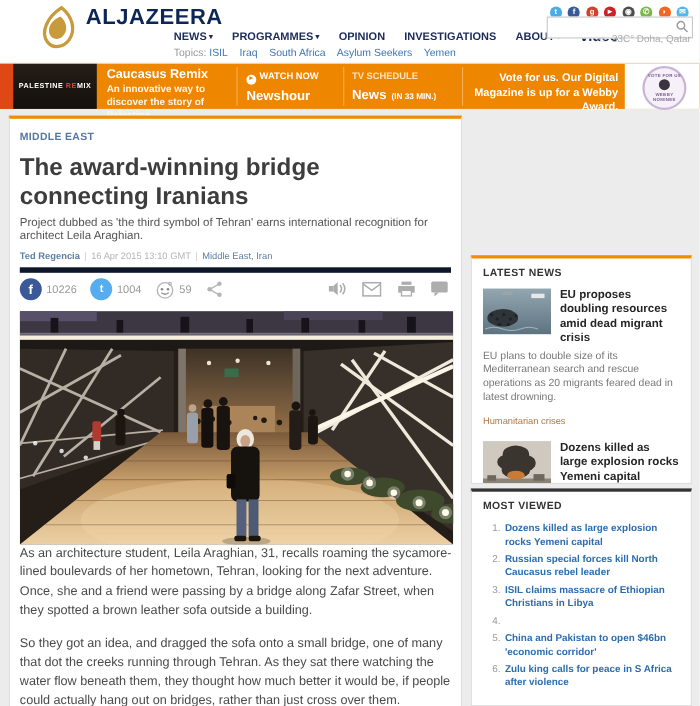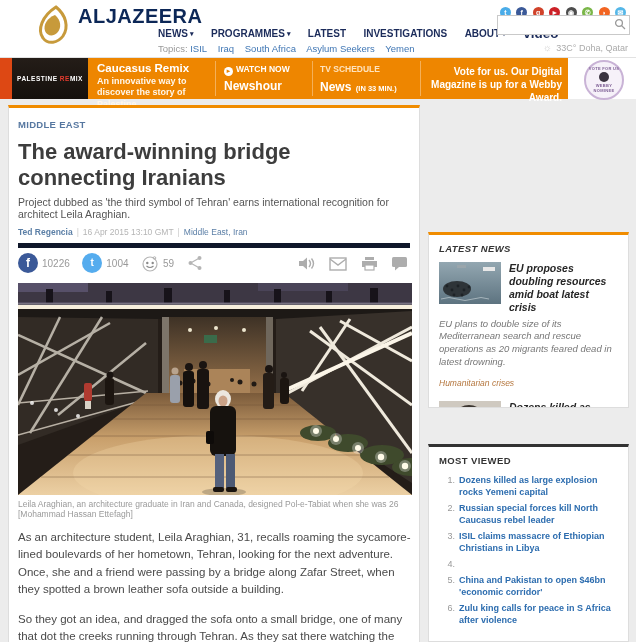--- a/index.html
+++ b/index.html
@@ -20,21 +20,21 @@
   .topics a{color:#3f76b4;margin-right:8px;}
   .social{position:absolute;right:10px;top:4px;}
   .si{display:inline-block;width:11px;height:11px;border-radius:50%;color:#fff;font-size:7px;font-weight:bold;
       text-align:center;line-height:11px;margin-left:1px;cursor:pointer;overflow:hidden;}
   .si-twitter{background:#4aace8}.si-facebook{background:#3b5998}.si-gplus{background:#d0422a}
   .si-youtube{background:#cc2127}.si-instagram{background:#4d4d4d}.si-phone{background:#7ab648}
   .si-rss{background:#f26522}.si-news{background:#55b7e8}
   .searchbox{position:absolute;left:497px;top:15px;width:131px;height:18px;background:#fff;border:1px solid #c9c9c9;}
   .searchbox input{position:absolute;left:3px;top:1px;width:106px;height:14px;border:0;outline:none;font-size:10px;}
   .search-ic{position:absolute;right:3px;top:2px;}
-  .weather{position:absolute;right:8px;top:42px;font-size:9px;color:#aaa;}
+  .weather{position:absolute;right:8px;top:30px;font-size:9px;color:#aaa;}
   .weather .sun{color:#ccc;font-size:10px;margin-right:2px;}
 
   
   .banner{position:absolute;top:58px;left:0;width:636px;height:41px;background:#ee8600;}
   .banner-red{position:absolute;left:0;top:0;width:12px;height:41px;background:#dd4814;}
   .pr-thumb{position:absolute;left:12px;top:0;width:76px;height:41px;background:linear-gradient(#241d18,#15100c);
             display:flex;align-items:center;justify-content:center;cursor:pointer;}
   .pr-thumb span{font-size:6.5px;font-weight:bold;letter-spacing:.5px;color:#fff;}
   .pr-thumb .red{color:#e23b2e;}
   .promo1{position:absolute;left:97px;top:4px;width:118px;}
@@ -75,21 +75,21 @@
   .sh-fb{background:#3b5998}.sh-tw{background:#55acee;font-size:10px}
   .sh-count{font-size:10px;color:#999;margin:0 8px 0 4px;vertical-align:middle;}
   .sh-right{position:absolute;right:2px;top:6px;}
   .sh-right svg{margin-left:9px;cursor:pointer;vertical-align:middle;}
   .figure{width:394px;height:212px;display:block;}
   .caption{font-size:8.5px;color:#9a9a9a;margin:4px 0 10px;}
   .para{font-size:11.5px;color:#4a4a4a;line-height:1.5;margin:0 0 13px;width:396px;}
 
   
   .latest{position:absolute;left:428px;top:232px;width:201px;box-sizing:border-box;background:#fff;
-          border:1px solid #ddd;border-top:3px solid #f08c00;padding:8px 10px;height:176px;overflow:hidden;font-style:italic;}
+          border:1px solid #ddd;border-top:3px solid #f08c00;padding:8px 10px;height:208px;overflow:hidden;}
   .box-head{font-size:9.5px;font-weight:bold;color:#333;letter-spacing:.4px;margin-bottom:8px;}
   .ln-item{overflow:hidden;margin-bottom:11px;cursor:pointer;}
   .ln-thumb{float:left;width:62px;height:42px;margin-right:8px;}
   .ln-title{display:block;font-size:10.5px;font-weight:bold;color:#262626;line-height:1.25;margin-bottom:3px;}
   .ln-desc{font-size:9.5px;color:#777;line-height:1.35;margin-bottom:3px;}
   .ln-tags{font-size:8.5px;color:#b5773f;line-height:1.3;}
   .mostviewed{position:absolute;left:428px;top:444px;width:201px;box-sizing:border-box;background:#fff;
               border:1px solid #ddd;border-top:3px solid #333;padding:8px 10px;height:198px;overflow:hidden;}
   .mv-item{display:flex;margin-bottom:4px;}
   .mv-num{width:16px;flex:0 0 16px;font-size:9px;color:#999;text-align:right;padding-right:4px;line-height:12px;}
@@ -104,21 +104,21 @@
     <div class="logo">
       <svg width="38" height="44" viewBox="0 0 38 44">
         <path d="M20 2 C30 10 33 22 27 31 C22 38 12 40 7 33 C1 25 6 11 20 2 Z" fill="none" stroke="#c79a3b" stroke-width="3"></path>
         <path d="M19 10 C25 15 26 23 21 28 C17 32 11 31 9 26 C7 20 11 13 19 10 Z" fill="#c79a3b"></path>
       </svg>
       <span class="logo-text">ALJAZEERA</span>
     </div>
     <nav class="nav">
       <span class="nav-item"><span>NEWS</span><span class="caret">▾</span></span>
       <span class="nav-item"><span>PROGRAMMES</span><span class="caret">▾</span></span>
-      <span class="nav-item">LATEST</span>
+      <span class="nav-item">OPINION</span>
       <span class="nav-item">INVESTIGATIONS</span>
       <span class="nav-item"><span>ABOUT</span><span class="caret">▾</span></span>
       <span class="nav-video">video</span>
     </nav>
     <div class="topics">
       <span class="topics-label">Topics:</span>
       <a>ISIL</a>
       <a>Iraq</a>
       <a>South Africa</a>
       <a>Asylum Seekers</a>
@@ -350,21 +350,20 @@
       <ellipse cx="205" cy="116" rx="8" ry="9" fill="#ece7df"></ellipse>
       <ellipse cx="205" cy="118" rx="4.5" ry="5.5" fill="#caa287"></ellipse>
       <rect x="192" y="123" width="26" height="50" rx="6" fill="#16120e"></rect>
       <rect x="188" y="148" width="8" height="13" rx="2" fill="#0e0b09"></rect>
       <rect x="197" y="171" width="9" height="34" fill="#55617c"></rect>
         <rect x="208" y="171" width="9" height="34" fill="#4d5a74"></rect>
       <rect x="195" y="204" width="11" height="5" rx="2" fill="#1a140f"></rect>
         <rect x="208" y="204" width="11" height="5" rx="2" fill="#1a140f"></rect>
     </svg>
 
-    <div class="caption">Leila Araghian, an architecture graduate in Iran and Canada, designed Pol-e-Tabiat when she was 26 [Mohammad Hassan Ettefagh]</div>
     <p class="para">As an architecture student, Leila Araghian, 31, recalls roaming the sycamore-lined boulevards of her hometown, Tehran, looking for the next adventure. Once, she and a friend were passing by a bridge along Zafar Street, when they spotted a brown leather sofa outside a building.</p>
     <p class="para">So they got an idea, and dragged the sofa onto a small bridge, one of many that dot the creeks running through Tehran. As they sat there watching the water flow beneath them, they thought how much better it would be, if people could actually hang out on bridges, rather than just cross over them.</p>
     
   </article>
 
   <section class="latest">
     <div class="box-head">LATEST NEWS</div>
     <div class="ln-item">
       <svg class="ln-thumb" viewBox="0 0 62 42">
         <defs>
@@ -382,21 +381,21 @@
             <circle cx="13" cy="28" r="1.4"></circle>
             <circle cx="19" cy="24" r="1.4"></circle>
             <circle cx="25" cy="28" r="1.4"></circle>
             <circle cx="30" cy="25" r="1.4"></circle>
             <circle cx="15" cy="33" r="1.4"></circle>
             <circle cx="23" cy="33" r="1.4"></circle>
           </g>
         <path d="M2 37 q8 -3 16 0 q8 3 16 0 q8 -3 16 0" fill="none" stroke="#cfd8dc" stroke-width="1" opacity=".6"></path>
       </svg>
       <div class="ln-body">
-        <a class="ln-title">EU proposes doubling resources amid boat latest crisis</a>
+        <a class="ln-title">EU proposes doubling resources amid dead migrant crisis</a>
         <div class="ln-desc">EU plans to double size of its Mediterranean search and rescue operations as 20 migrants feared dead in latest drowning.</div>
         <a class="ln-tags">Humanitarian crises</a>
       </div>
     </div>
     <div class="ln-item">
       <svg class="ln-thumb" viewBox="0 0 62 42">
         <rect width="62" height="42" fill="#cfc9c0"></rect>
         <rect x="0" y="34" width="62" height="8" fill="#8a8378"></rect>
         <rect x="4" y="31" width="8" height="5" fill="#6e675d"></rect>
           <rect x="46" y="30" width="10" height="6" fill="#6e675d"></rect>

